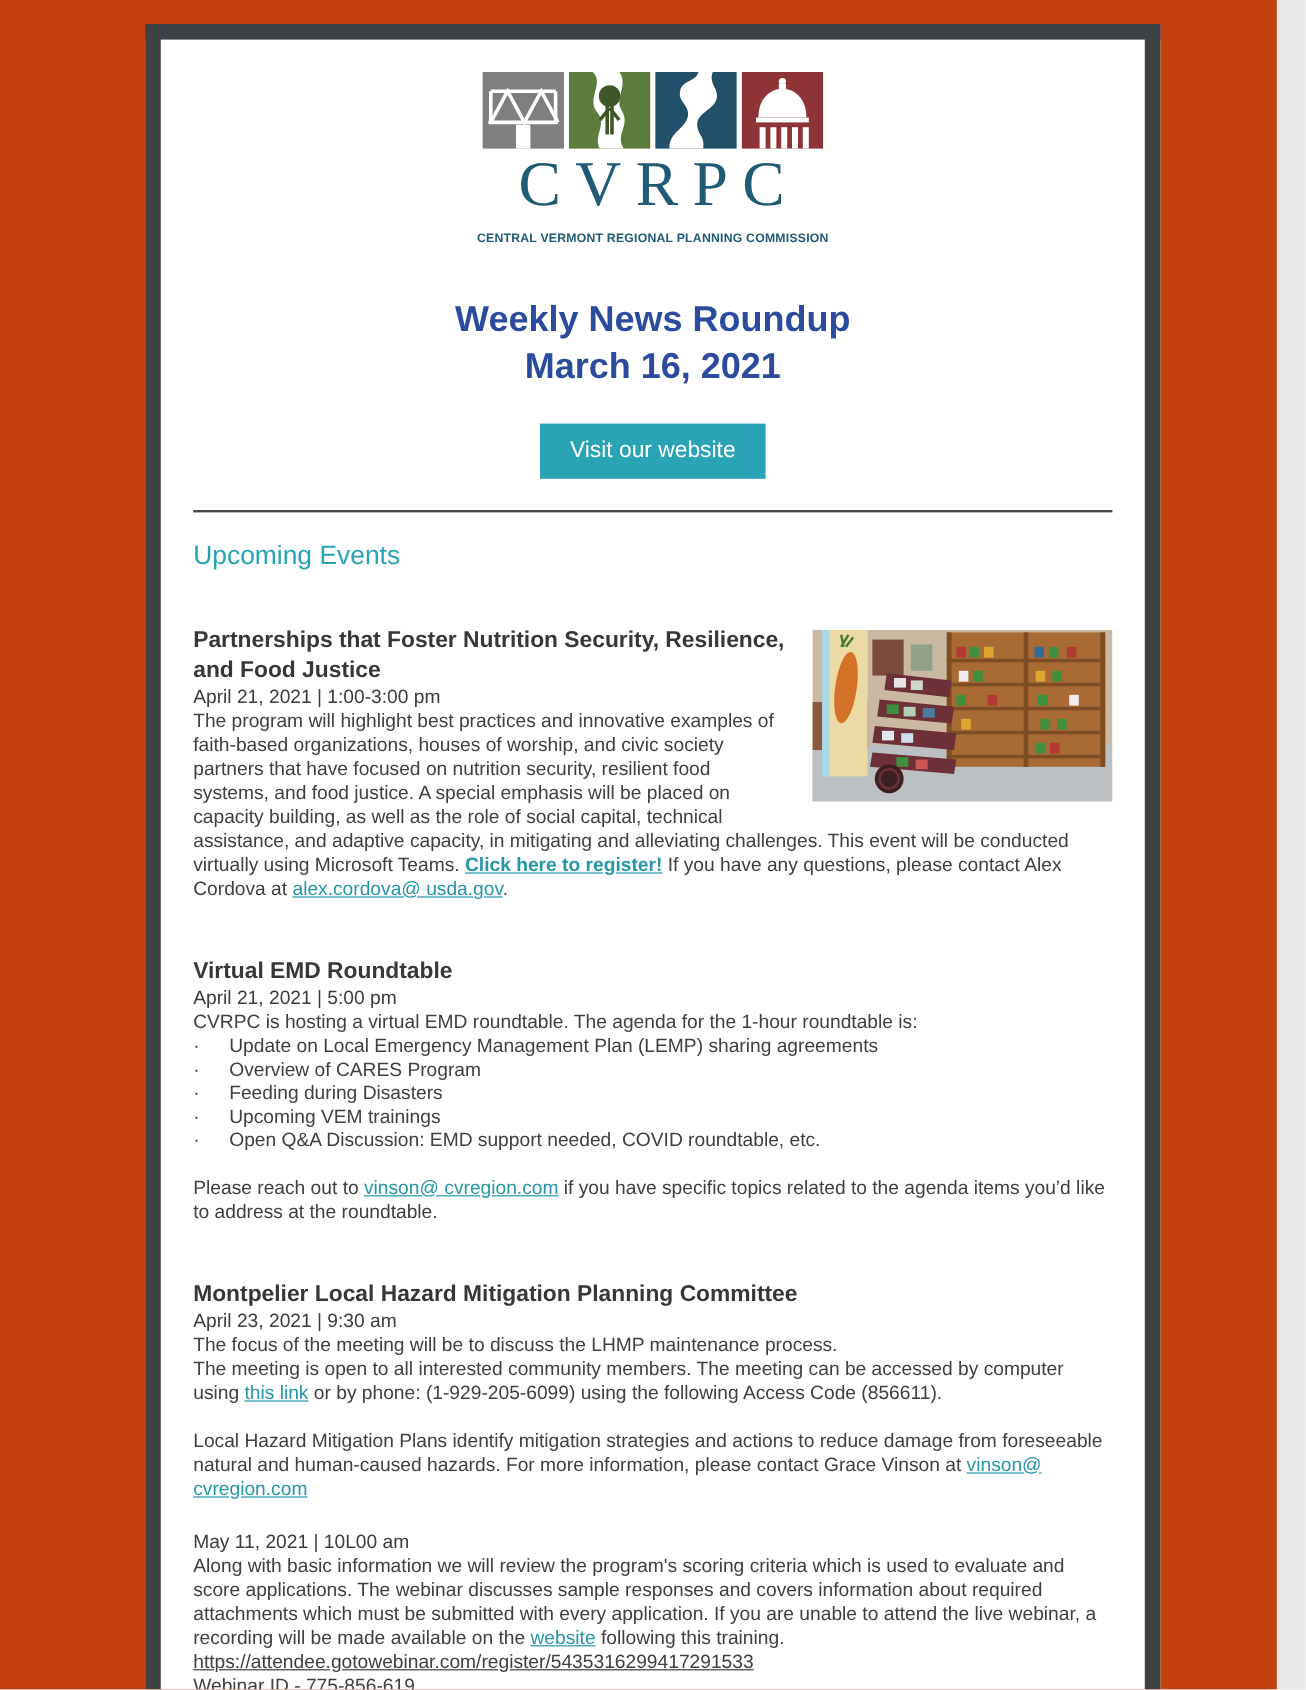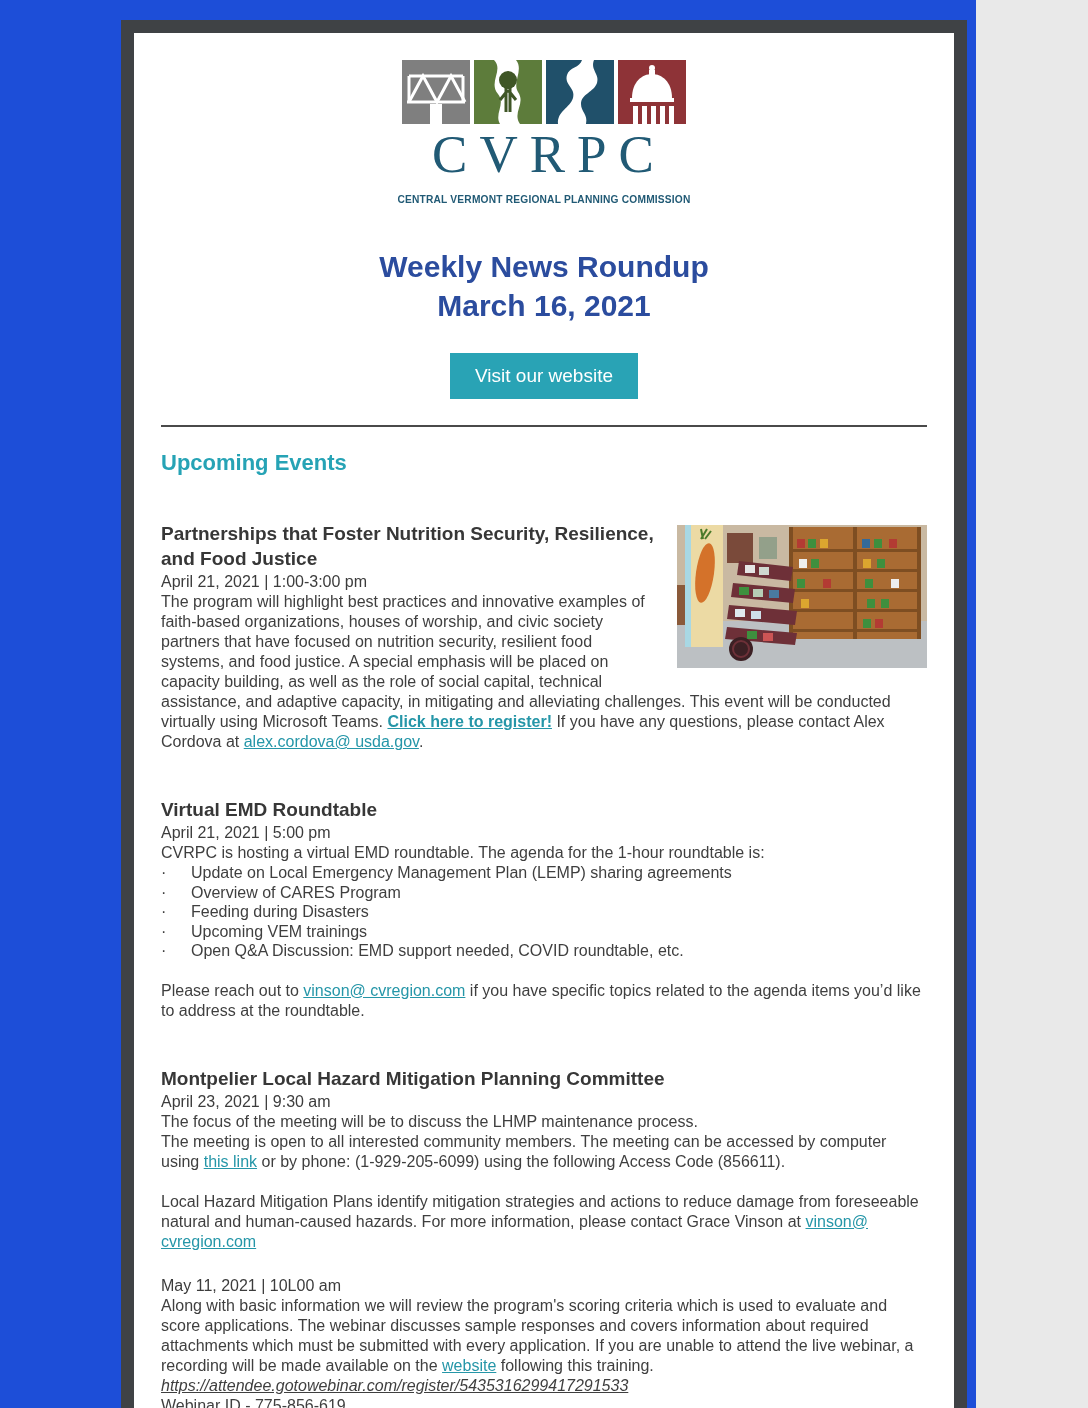--- a/index.html
+++ b/index.html
@@ -1,17 +1,17 @@
 <!DOCTYPE html>
 <html><head>
 <meta charset="utf-8">
 <style>
   * { margin:0; padding:0; box-sizing:border-box; }
   html,body { background:#e9e9e9; }
-  .canvas { position:relative; width:976px; height:1408px; background:#1d4ed8; overflow:hidden;
+  .canvas { position:relative; width:1064px; height:1408px; background:#c2410c; overflow:hidden;
             font-family:"Liberation Sans", sans-serif; }
   .frame { position:absolute; left:121px; top:20px; width:846px; height:1388px;
            background:#ffffff; border:13px solid #3f4245; border-bottom:0; }
   .content { padding:0 27px; }
 
   
   .logo { width:300px; margin:27px auto 0; text-align:center; }
   .tiles { display:flex; gap:4px; justify-content:center; }
   .tile { width:68px; height:64px; display:block; }
   .acronym { font-family:"Liberation Serif", serif; font-size:53px; line-height:56px;
@@ -19,34 +19,34 @@
   .tagline { font-size:10.2px; font-weight:bold; color:#215a75; letter-spacing:0.2px;
              white-space:nowrap; margin-top:12px; }
 
   
   .title { margin-top:42px; text-align:center; color:#2b4c9e; font-size:30px;
            font-weight:bold; line-height:39px; }
   .btn-row { text-align:center; margin-top:28px; }
   .visit-btn { display:inline-block; background:#29a3b5; color:#ffffff; font-size:19px;
                padding:12px 25px; cursor:pointer; border:0; font-family:"Liberation Sans",sans-serif; }
   .divider { border:0; border-top:2px solid #4a4a4a; margin:26px 0 0; }
-  .section-heading { margin-top:23px; color:#26a3b5; font-size:22px; font-weight:bold; }
+  .section-heading { margin-top:23px; color:#26a3b5; font-size:22px; font-weight:normal; }
 
   
   .event { margin-top:23px; }
   .event-title { font-size:19px; font-weight:bold; color:#373737; line-height:25px;margin-top:45px; }
   .event-date { font-size:16px; color:#3c3c3c; line-height:21px; }
   .body { font-size:16px; color:#3f3f3f; line-height:20px; }
   .gap { margin-top:20px; }
   .photo { float:right; width:250px; height:143px; margin:4px 0 10px 22px; }
   .clear { clear:both; }
 
   .lnk { color:#2596a8; text-decoration:underline; cursor:pointer; }
   .lnk-bold { font-weight:bold; }
-  .lnk-dark { color:#3f3f3f; text-decoration:underline; cursor:pointer;font-style:italic; }
+  .lnk-dark { color:#3f3f3f; text-decoration:underline; cursor:pointer; }
 
   .bullet { display:flex; font-size:16px; line-height:19.5px; color:#3f3f3f; }
   .bullet .dot { width:14px; flex:none; }
   .bullet .btxt { padding-left:16px; }
 </style>
 </head>
 <body>
 
 <div class="canvas">
   <div class="frame">

